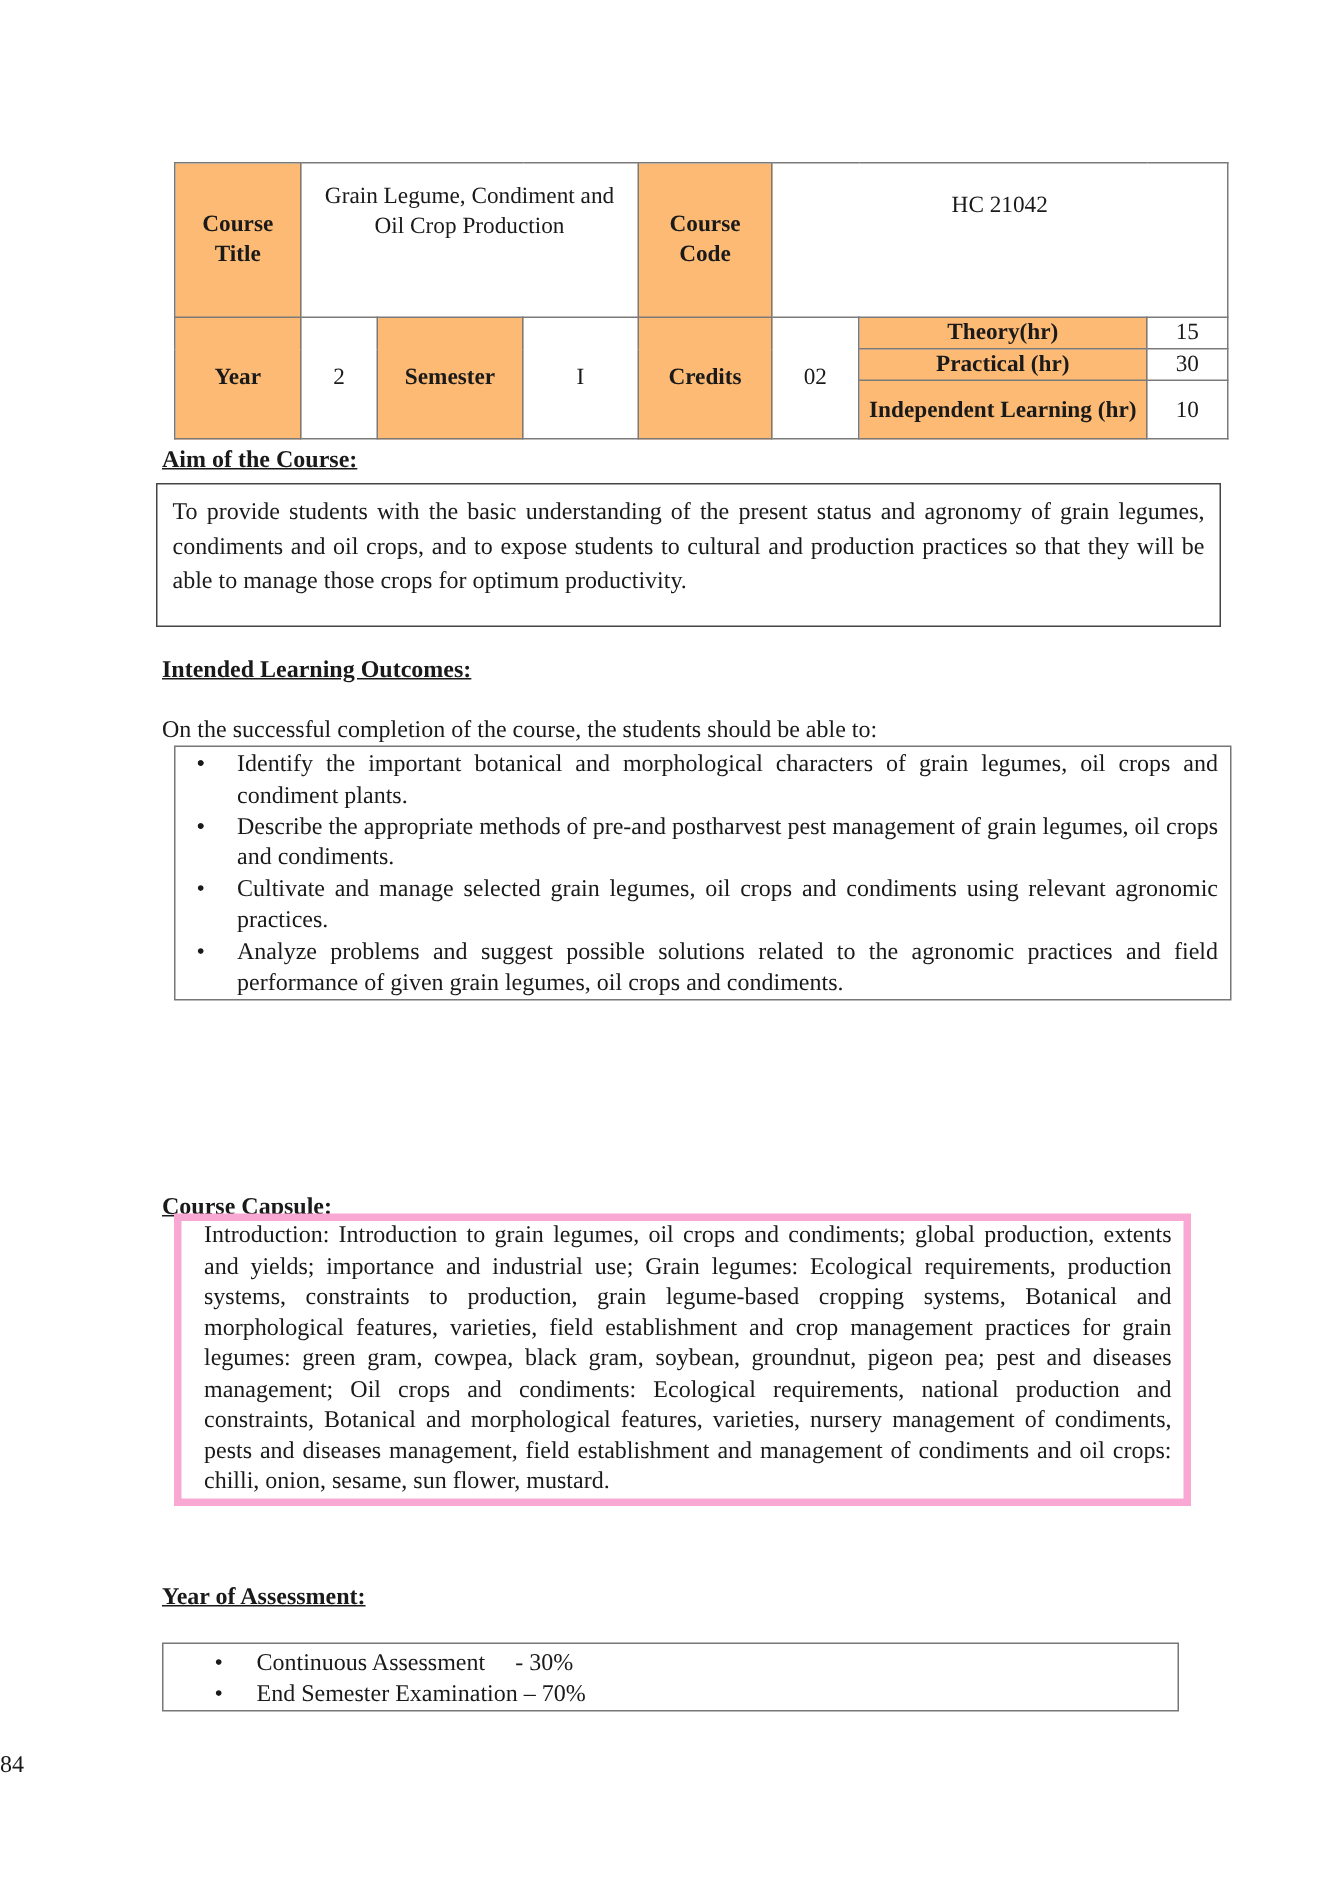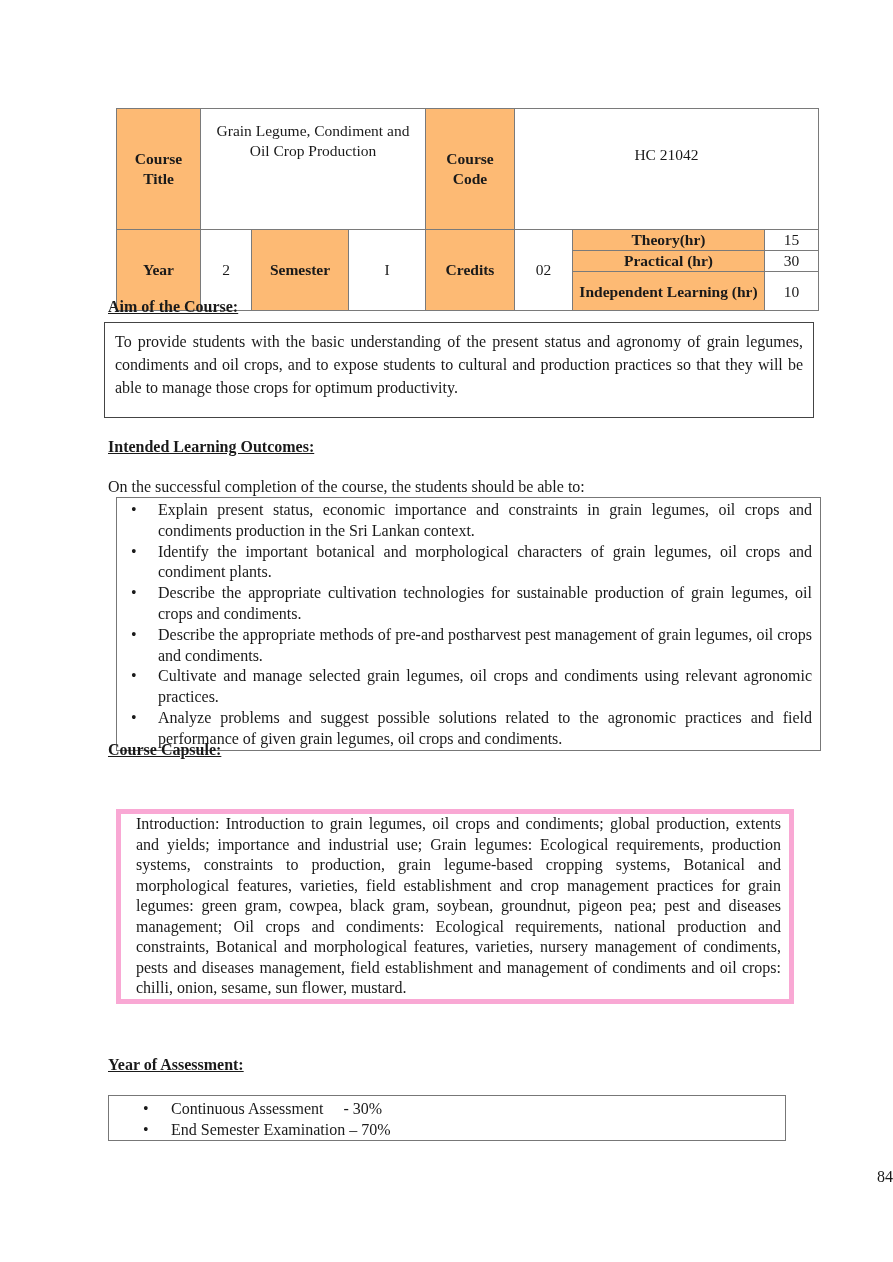--- a/index.html
+++ b/index.html
@@ -53,32 +53,32 @@
   }
 
   .assess-box {
     position: absolute; left: 108px; top: 1095px; width: 676px;
     border: 1px solid #777; border-bottom-width: 1.5px;
     padding: 2px 0 0 0; font-size: 16px; line-height: 21px;
   }
   .assess-box li { position: relative; padding-left: 62px; }
   .assess-box .bullet { left: 34px; }
 
-  .page-num { position: absolute; left: 0; width: 893px; top: 1168px; text-align: right; font-size: 16px; }
+  .page-num { position: absolute; left: 0; width: 893px; top: 1168px; text-align: left; font-size: 16px; }
 </style>
 </head>
 <body>
 
 <table class="info">
   <tbody>
       <tr class="r1">
     <td class="hd" style="width:75px">Course Title</td>
     <td colspan="3" style="vertical-align:top;padding-top:12px">Grain Legume, Condiment and Oil Crop Production</td>
     <td class="hd" style="width:80px">Course Code</td>
-    <td colspan="3" style="vertical-align:top;padding-top:36px">HC 21042</td>
+    <td colspan="3" style="vertical-align:top;padding-top:18px">HC 21042</td>
   </tr>
   <tr class="rs">
     <td class="hd" rowspan="3">Year</td>
     <td rowspan="3" style="width:42px">2</td>
     <td class="hd" rowspan="3" style="width:88px">Semester</td>
     <td rowspan="3" style="width:68px">I</td>
     <td class="hd" rowspan="3">Credits</td>
     <td rowspan="3" style="width:49px">02</td>
     <td class="hd" style="width:183px">Theory(hr)</td>
     <td>15</td>
@@ -95,30 +95,30 @@
   </table>
 
 <div class="section-h" style="top:298px">Aim of the Course:</div>
 <div class="aim-box">To provide students with the basic understanding of the present status and agronomy of grain legumes, condiments and oil crops, and to expose students to cultural and production practices so that they will be able to manage those crops for optimum productivity.</div>
 
 <div class="section-h" style="top:438px">Intended Learning Outcomes:</div>
 <div class="intro-line">On the successful completion of the course, the students should be able to:</div>
 
 <div class="ilo-box">
   <ul>
-    <li><span class="bullet">•</span><span>Explain present status, economic importance and constraints in grain legumes, oil crops and condiments production in the Sri Lankan context.</span></li>
+    <li><span class="bullet">•</span></li>
     <li><span class="bullet">•</span><span>Identify the important botanical and morphological characters of grain legumes, oil crops and condiment plants.</span></li>
-    <li><span class="bullet">•</span><span>Describe the appropriate cultivation technologies for sustainable production of grain legumes, oil crops and condiments.</span></li>
+    <li><span class="bullet">•</span></li>
     <li><span class="bullet">•</span><span>Describe the appropriate methods of pre-and postharvest pest management of grain legumes, oil crops and condiments.</span></li>
     <li><span class="bullet">•</span><span>Cultivate and manage selected grain legumes, oil crops and condiments using relevant agronomic practices.</span></li>
     <li><span class="bullet">•</span><span>Analyze problems and suggest possible solutions related to the agronomic practices and field performance of given grain legumes, oil crops and condiments.</span></li>
   </ul>
 </div>
 
-<div class="section-h" style="top:741px">Course Capsule:</div>
+<div class="section-h" style="top:796px">Course Capsule:</div>
 <div class="capsule-box">Introduction: Introduction to grain legumes, oil crops and condiments; global production, extents and yields; importance and industrial use; Grain legumes:  Ecological requirements, production systems, constraints to production, grain legume-based cropping systems, Botanical and morphological features, varieties, field establishment and crop management practices for grain legumes: green gram, cowpea, black gram, soybean, groundnut, pigeon pea; pest and diseases management; Oil crops and condiments: Ecological requirements, national production and constraints, Botanical and morphological features, varieties, nursery management of condiments, pests and diseases management, field establishment and management of condiments and oil crops: chilli, onion, sesame, sun flower, mustard.</div>
 
 <div class="section-h" style="top:1056px">Year of Assessment:</div>
 <div class="assess-box">
   <ul>
     <li><span class="bullet">•</span><span style="white-space:pre">Continuous Assessment     - 30%</span></li>
     <li><span class="bullet">•</span><span style="white-space:pre">End Semester Examination – 70%</span></li>
   </ul>
 </div>
 

